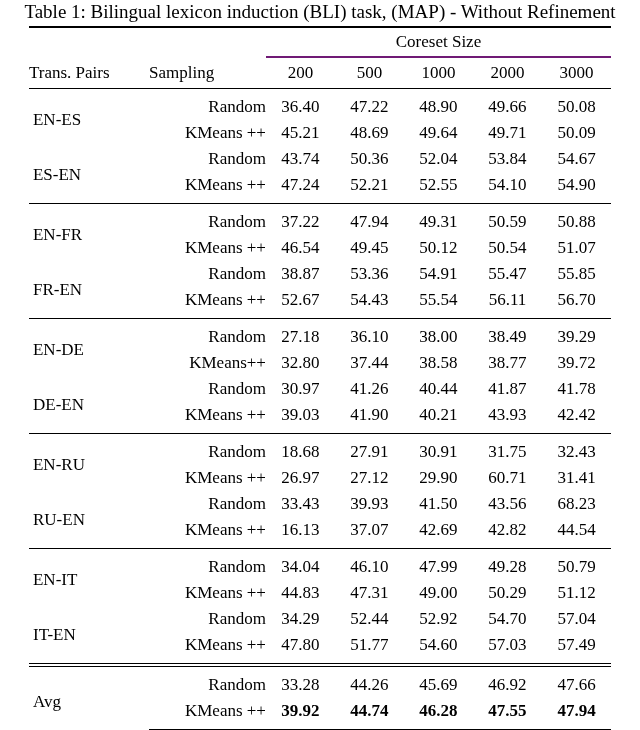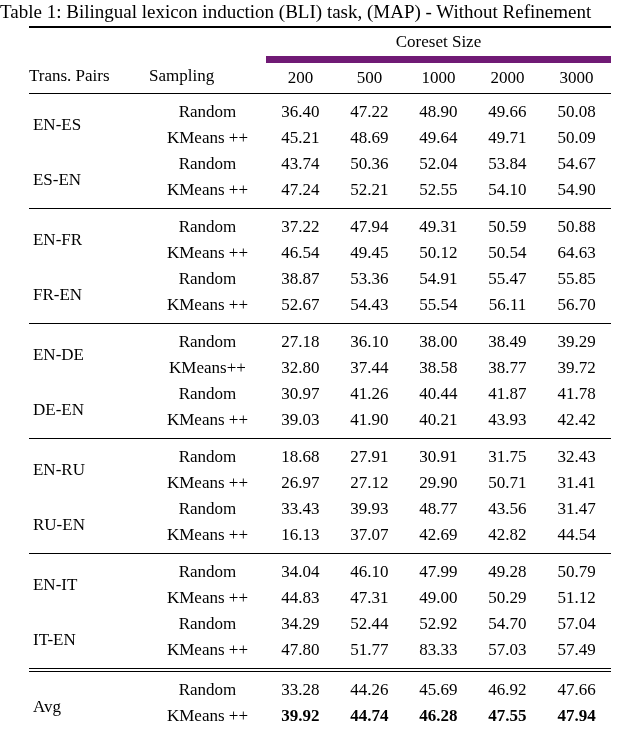--- a/index.html
+++ b/index.html
@@ -2,42 +2,42 @@
 <html><head>
 <meta charset="utf-8">
 <style>
   html, body { margin:0; padding:0; }
   body {
     width:640px; height:730px; overflow:hidden;
     background:#ffffff; color:#000;
     font-family:"Liberation Serif","DejaVu Serif",serif;
   }
   .caption-wrap {
-    display:flex; justify-content:flex-start;
+    display:flex; justify-content:center;
     white-space:nowrap; overflow:hidden;
     height:24px; align-items:center;
   }
   .caption { font-size:19px; line-height:24px; flex:0 0 auto; }
   table {
     border-collapse:collapse; table-layout:fixed;
     width:582px; margin:2px auto 0;
     font-size:17px;
     border-top:2px solid #000;
   }
   th, td {
     font-weight:normal; padding:3px 0; line-height:20px;
     text-align:center; vertical-align:middle;
     overflow:hidden; white-space:nowrap;
   }
   tr.coreset-row td { border:none; }
-  th.coreset { border-bottom:7px solid #701a75; padding:4px 0 4px; }
+  th.coreset { border-bottom:2px solid #701a75; padding:4px 0 4px; }
   tr.colhead-row th { border-bottom:1.5px solid #000; padding:5px 0 5px; }
   th.left { text-align:left; }
   td.pair { text-align:left; padding-left:4px; }
-  td.sampling { text-align:center; }
+  td.sampling { text-align:right; }
   tr.rule-top td { border-top:1.5px solid #000; }
   tr.double-top td { border-top:4px double #000; }
   tr.group-first td { padding-top:8px; }
   tr.group-last td { padding-bottom:8px; }
   tbody tr.table-last td { border-bottom:4px double #000; }
   .bold { font-weight:bold; }
 </style>
 </head>
 <body>
 
@@ -113,21 +113,21 @@
         <td class="value">49.31</td>
         <td class="value">50.59</td>
         <td class="value">50.88</td>
       </tr>
       <tr>
         <td class="sampling">KMeans ++</td>
         <td class="value">46.54</td>
         <td class="value">49.45</td>
         <td class="value">50.12</td>
         <td class="value">50.54</td>
-        <td class="value">64.63</td>
+        <td class="value">51.07</td>
       </tr>
       <tr>
         <td class="pair" rowspan="2">FR-EN</td>
         <td class="sampling">Random</td>
         <td class="value">38.87</td>
         <td class="value">53.36</td>
         <td class="value">54.91</td>
         <td class="value">55.47</td>
         <td class="value">55.85</td>
       </tr>
@@ -180,31 +180,31 @@
         <td class="value">27.91</td>
         <td class="value">30.91</td>
         <td class="value">31.75</td>
         <td class="value">32.43</td>
       </tr>
       <tr>
         <td class="sampling">KMeans ++</td>
         <td class="value">26.97</td>
         <td class="value">27.12</td>
         <td class="value">29.90</td>
-        <td class="value">50.71</td>
+        <td class="value">60.71</td>
         <td class="value">31.41</td>
       </tr>
       <tr>
         <td class="pair" rowspan="2">RU-EN</td>
         <td class="sampling">Random</td>
         <td class="value">33.43</td>
         <td class="value">39.93</td>
-        <td class="value">48.77</td>
+        <td class="value">41.50</td>
         <td class="value">43.56</td>
-        <td class="value">31.47</td>
+        <td class="value">68.23</td>
       </tr>
       <tr class="group-last">
         <td class="sampling">KMeans ++</td>
         <td class="value">16.13</td>
         <td class="value">37.07</td>
         <td class="value">42.69</td>
         <td class="value">42.82</td>
         <td class="value">44.54</td>
       </tr>
       <tr class="group-first rule-top">
@@ -230,21 +230,21 @@
         <td class="value">34.29</td>
         <td class="value">52.44</td>
         <td class="value">52.92</td>
         <td class="value">54.70</td>
         <td class="value">57.04</td>
       </tr>
       <tr class="group-last">
         <td class="sampling">KMeans ++</td>
         <td class="value">47.80</td>
         <td class="value">51.77</td>
-        <td class="value">83.33</td>
+        <td class="value">54.60</td>
         <td class="value">57.03</td>
         <td class="value">57.49</td>
       </tr>
       <tr class="group-first double-top">
         <td class="pair" rowspan="2">Avg</td>
         <td class="sampling">Random</td>
         <td class="value">33.28</td>
         <td class="value">44.26</td>
         <td class="value">45.69</td>
         <td class="value">46.92</td>

